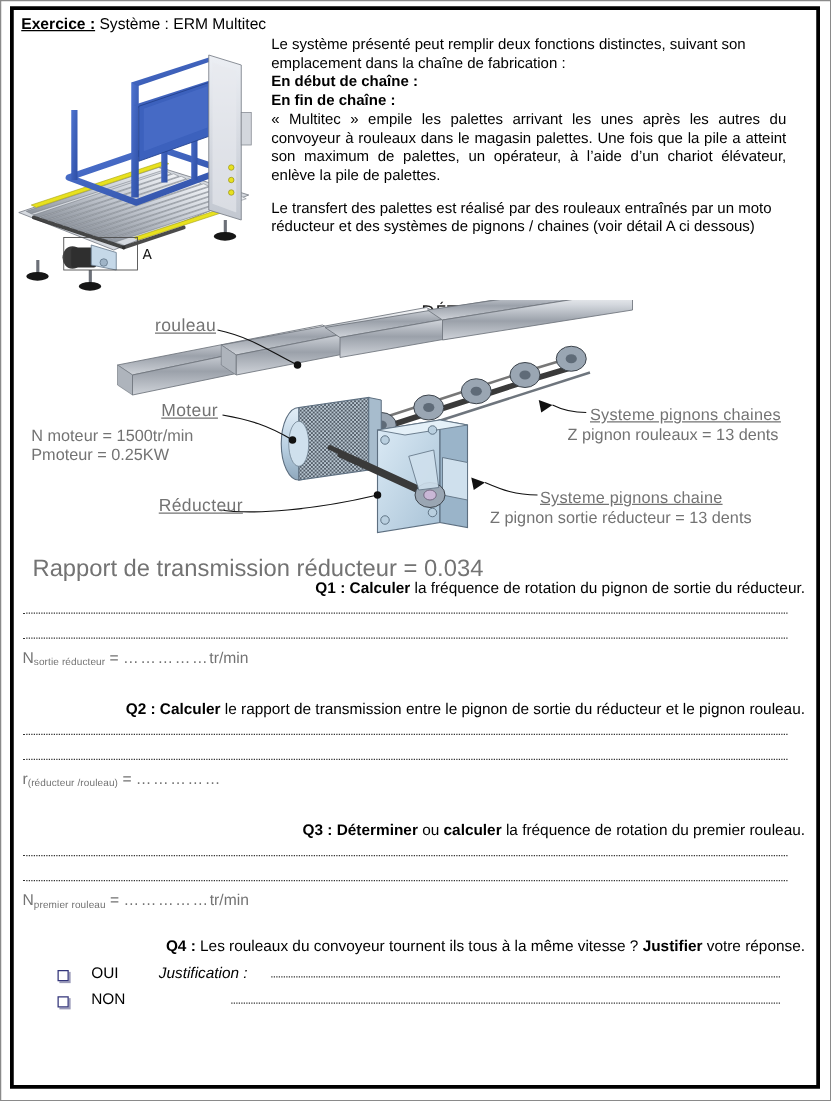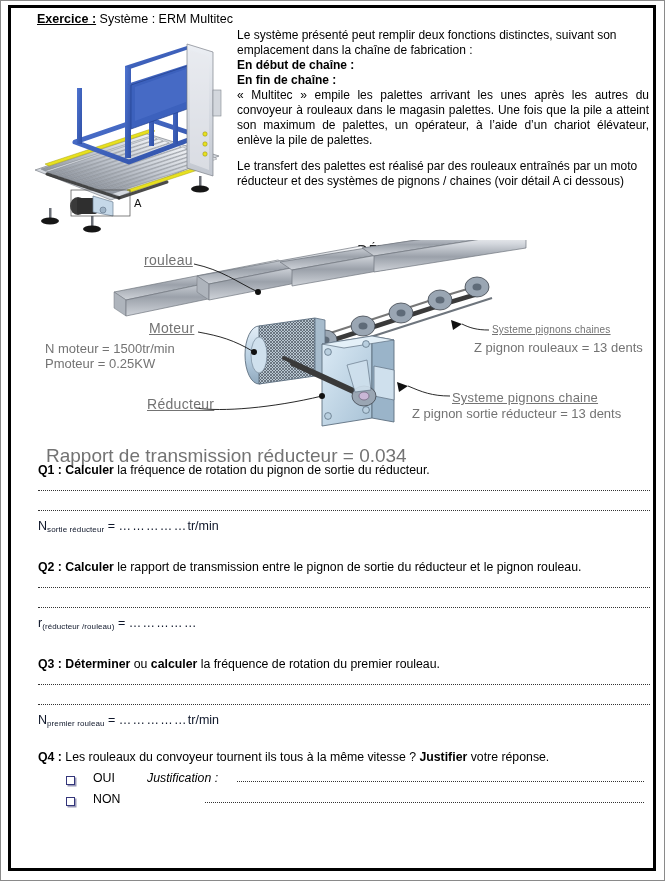--- a/index.html
+++ b/index.html
@@ -25,21 +25,21 @@
   }
   .inner-frame {
     position: absolute;
     left: 8px; top: 5px;
     width: 648px; height: 866px;
     border: 3px solid #000000;
     box-sizing: border-box;
   }
   .content {
     position: absolute;
-    left: 22px; top: 8px;
+    left: 2px; top: 8px;
     width: 642px; height: 615px;
     box-sizing: border-box;
   }
 
   
   .exercise-line {
     position: absolute;
     left: 15px;
     top: 4px;
     font-size: 12.5px;
@@ -102,58 +102,59 @@
     color: #737373;
     white-space: nowrap;
   }
   .hand-label.u {
     text-decoration: underline;
   }
   .lbl-rouleau   { left: 122px; top: 12px;  font-size: 14px; letter-spacing:.3px;}
   .lbl-moteur    { left: 127px; top: 80px;  font-size: 14px; letter-spacing:.3px;}
   .lbl-motor-n   { left: 23px;  top: 101px; font-size: 13px; line-height: 1.18; }
   .lbl-reducteur { left: 125px; top: 156px; font-size: 14px; letter-spacing:.3px;}
-  .lbl-sys1      { left: 470px; top: 84px;  font-size: 10px; letter-spacing:.2px;}
+  .lbl-sys1      { left: 470px; top: 84px;  font-size: 13px; letter-spacing:.2px;}
   .lbl-sys1sub   { left: 452px; top: 100px; font-size: 13px; }
   .lbl-sys2      { left: 430px; top: 150px; font-size: 13px; letter-spacing:.2px;}
   .lbl-sys2sub   { left: 390px; top: 166px; font-size: 13px; line-height: 1.2;}
   .lbl-rapport   { left: 24px;  top: 205px; font-size: 19px; }
 
   
   .questions {
     position: absolute;
     left: 0;
     top: 455px;
     width: 642px;
   }
   .qblock { margin-bottom: 0; }
   .qtitle {
     font-size: 12.3px;
     color: #000;
     margin: 0 0 0 16px;
     padding-top: 0;
+    text-align: right;
   }
   .qtitle b { font-weight: bold; }
   .dotrow {
     margin: 0 0 0 16px;
     height: 20px;
     position: relative;
   }
   .dotrow::after {
     content: "";
     position: absolute;
     left: 0;
     right: 14px;
     bottom: 6px;
     border-bottom: 1.5px dotted #333;
   }
   .answer-line {
     margin: 2px 0 0 16px;
     font-size: 12.5px;
-    color: #0f172a;
+    color: #737373;
     white-space: nowrap;
   }
   .answer-line .sub {
     font-size: 8px;
     vertical-align: -2px;
     letter-spacing: .1px;
   }
   .answer-line .leader { letter-spacing: 1.3px; }
   .spacer-lg { height: 26px; }
   .spacer-md { height: 22px; }

